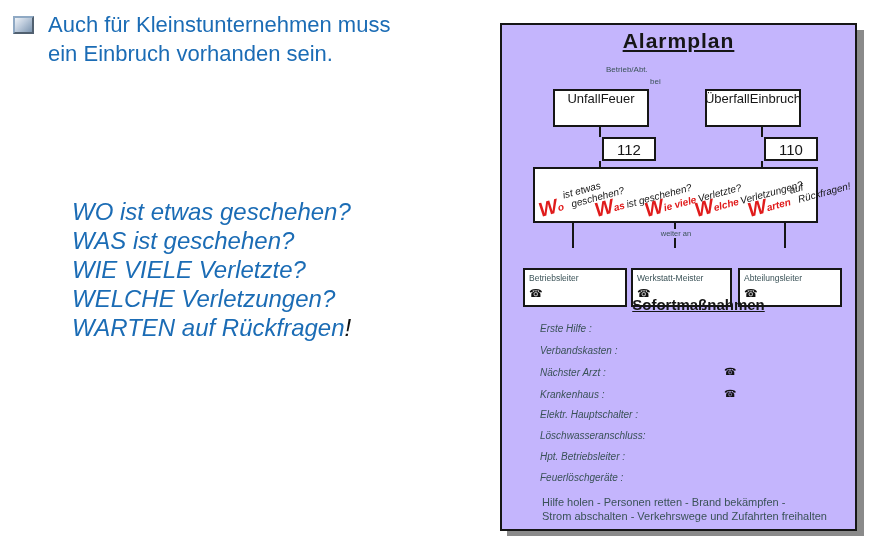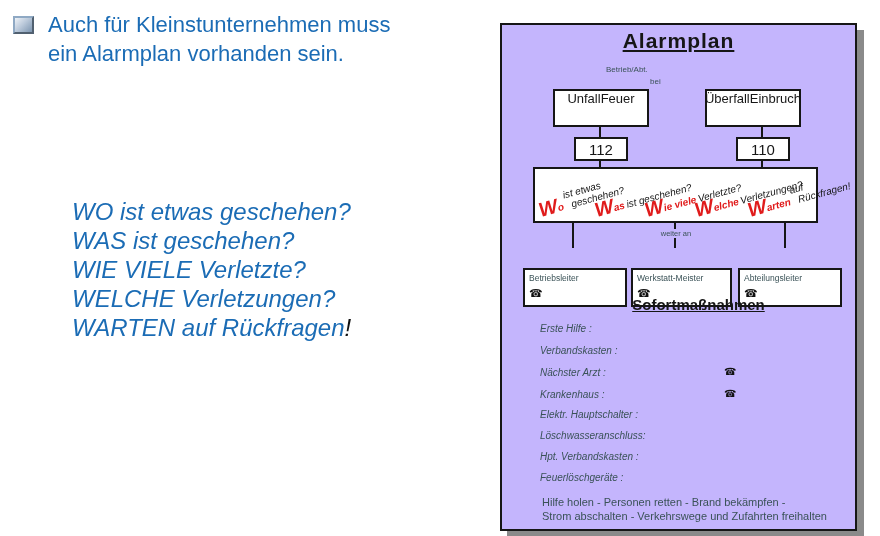--- a/index.html
+++ b/index.html
@@ -18,21 +18,21 @@
   .poster{position:absolute;left:500px;top:23px;width:357px;height:508px;background:#c4b5fd;
           border:2px solid #161616;box-sizing:border-box;box-shadow:7px 7px 0 0 #8a8a8a;}
   .p-title{position:absolute;left:0;right:0;top:4px;text-align:center;font-size:21px;
            font-weight:bold;color:#161616;text-decoration:underline;letter-spacing:1px;}
   .tiny{font-size:8px;color:#3a5257;}
   .dept{position:absolute;left:104px;top:40px;}
   .bei{position:absolute;left:148px;top:52px;}
   .pbox{position:absolute;border:2px solid #161616;box-sizing:border-box;background:#fff;}
   .ebox{display:flex;justify-content:center;text-align:center;
         font-size:13px;line-height:16px;color:#161616;}
-  .nbox{display:flex;align-items:center;justify-content:center;font-size:15px;color:#161616;}
+  .nbox{display:flex;align-items:center;justify-content:center;font-size:15px;color:#161616;margin-left:28px;}
   .vline{position:absolute;width:2px;background:#161616;}
   .bigbox{left:31px;top:142px;width:285px;height:56px;overflow:visible;}
   .phrase{position:absolute;bottom:3px;display:flex;align-items:flex-end;white-space:nowrap;
           transform:rotate(-15deg);transform-origin:left bottom;font-style:italic;}
   .phrase .w{font-size:20px;line-height:15px;font-weight:bold;color:#e01b1b;}
   .phrase .rl{font-size:10px;line-height:10px;font-weight:bold;color:#e01b1b;}
   .phrase .bt{font-size:10px;line-height:11px;color:#161616;margin-left:2px;}
   .phrase .ind{padding-left:6px;}
   .fwd{position:absolute;left:155px;top:204px;width:38px;text-align:center;font-size:7.5px;
        color:#3a5257;}
@@ -45,21 +45,21 @@
   .m-phone{position:absolute;left:184px;top:-1px;font-family:"DejaVu Sans",sans-serif;
            color:#111;font-size:10px;}
   .footer{position:absolute;left:40px;top:470px;font-size:11px;line-height:14px;color:#3a5257;}
 </style>
 </head>
 <body>
 
 <div class="slide">
 
   <span class="bullet3d"></span>
-  <div class="lead">Auch für Kleinstunternehmen muss ein Alarmplan vorhanden sein.</div>
+  <div class="lead">Auch für Kleinstunternehmen muss ein Einbruch vorhanden sein.</div>
 
   <div class="qblock">
     <div>WO ist etwas geschehen?</div>
     <div>WAS ist geschehen?</div>
     <div>WIE VIELE Verletzte?</div>
     <div>WELCHE Verletzungen?</div>
     <div><span>WARTEN auf Rückfragen</span><span class="bang">!</span></div>
   </div>
 
   <div class="poster">
@@ -134,21 +134,21 @@
     </div>
 
     <div class="s-title">Sofortmaßnahmen</div>
 
     <div class="m-row" style="top:298px;"><span>Erste Hilfe :</span></div>
     <div class="m-row" style="top:320px;"><span>Verbandskasten :</span></div>
     <div class="m-row" style="top:342px;"><span>Nächster Arzt :</span><span class="m-phone">☎</span></div>
     <div class="m-row" style="top:364px;"><span>Krankenhaus :</span><span class="m-phone">☎</span></div>
     <div class="m-row" style="top:384px;"><span>Elektr. Hauptschalter :</span></div>
     <div class="m-row" style="top:405px;"><span>Löschwasseranschluss:</span></div>
-    <div class="m-row" style="top:426px;"><span>Hpt. Verbandskasten :</span></div>
+    <div class="m-row" style="top:426px;"><span>Hpt. Betriebsleiter :</span></div>
     <div class="m-row" style="top:447px;"><span>Feuerlöschgeräte :</span></div>
 
     <div class="footer">
       <div>Hilfe holen - Personen retten - Brand bekämpfen -</div>
       <div>Strom abschalten - Verkehrswege und Zufahrten freihalten</div>
     </div>
 
   </div>
 </div>
 

